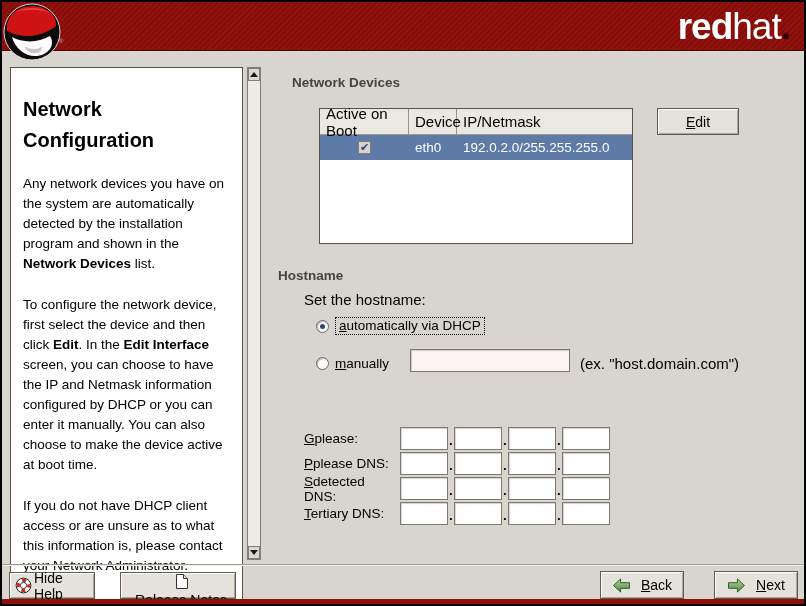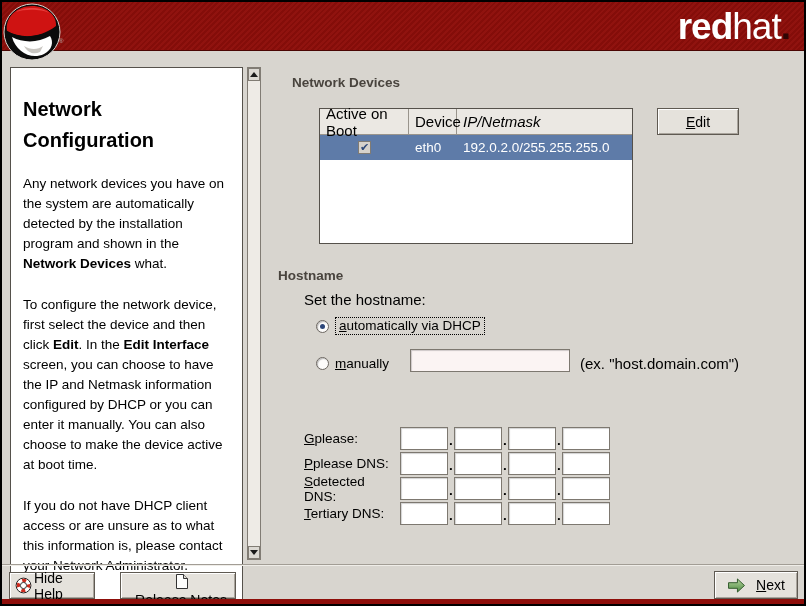--- a/index.html
+++ b/index.html
@@ -52,21 +52,21 @@
   
   .dev-table {
     position: absolute; left: 317px; top: 106px; width: 314px; height: 136px;
     background: #fff; border: 1px solid #55514b;
   }
   .dev-header { display: flex; height: 26px; background: #ebe8e3; border-bottom: 1px solid #99948c; font-size: 15px; }
   .dev-header .hcell {
     display: flex; align-items: center; padding-left: 6px;
     border-right: 1px solid #99948c; color: #000;
   }
-  .dev-header .hcell:last-child { border-right: none; font-style: italic; }
+  .dev-header .hcell:last-child { border-right: none; }
   .col-active { width: 89px; } .col-device { width: 48px; } .col-ip { flex: 1; }
   .dev-row { display: flex; height: 25px; background: #5e7ba8; color: #fff; font-size: 13.5px; align-items: center; cursor: default; }
   .dev-row .rcell { display: flex; align-items: center; padding-left: 6px; height: 100%; }
   .dev-row .col-active { justify-content: center; padding-left: 0; }
   .checkbox {
     width: 13px; height: 13px; background: #d6d2cc; border: 1px solid #807b74;
     font-size: 11px; line-height: 11px; text-align: center; color: #2e4878; font-weight: 700;
   }
   
   .btn {
@@ -130,21 +130,21 @@
       <path d="M22 44 C28 48 36 48 41 44 L38 50 C32 53 26 51 22 44 Z" fill="#c9c6c1"></path>
       <path d="M5 29 C3 15 15 4 30 4 C44 4 55 13 54 24 C54 27 50 29 46 30 C32 36 15 36 5 29 Z" fill="#cf1312"></path>
       <path d="M5 29 C20 37 38 36 54 24 L54 27 C40 38 17 38 5 32 Z" fill="#0b0b0b"></path>
       <path d="M14 10 C20 5 40 4 47 11 C40 7 22 7 14 10 Z" fill="#e8403f"></path>
     </svg>
   </div>
   <span class="reg-mark">®</span>
 
   <div class="help-panel">
     <div class="help-title">Network Configuration</div>
-    <p class="help-p"><span>Any network devices you have on the system are automatically detected by the installation program and shown in the </span><b>Network Devices</b><span> what.</span></p>
+    <p class="help-p"><span>Any network devices you have on the system are automatically detected by the installation program and shown in the </span><b>Network Devices</b><span> list.</span></p>
     <p class="help-p"><span>To configure the network device, first select the device and then click </span><b>Edit</b><span>. In the </span><b>Edit Interface</b><span> screen, you can choose to have the IP and Netmask information configured by DHCP or you can enter it manually. You can also choose to make the device active at boot time.</span></p>
     <p class="help-p">If you do not have DHCP client access or are unsure as to what this information is, please contact your Network Administrator.</p>
   </div>
 
   <div class="vscrollbar">
     <div class="sb-btn sb-up">
         <span class="tri-up"></span>
       </div>
     <div class="sb-btn sb-down">
         <span class="tri-down"></span>
@@ -243,20 +243,32 @@
   </div>
 
   <div class="btn btn-release">
     <svg class="icon16" viewBox="0 0 17 17">
       <path d="M3.5 1.5 H10.5 L14.5 5.5 V15.5 H3.5 Z" fill="#fdfdfc" stroke="#333" stroke-width="1"></path>
       <path d="M10.5 1.5 V5.5 H14.5" fill="#dedbd5" stroke="#333" stroke-width="1"></path>
     </svg>
     <span><span class="mn">R</span><span>elease Notes</span></span>
   </div>
 
+  <div class="btn btn-back">
+    <svg class="icon-arrow" viewBox="0 0 19 16">
+      <defs>
+          <linearGradient id="gb" x1="0" y1="0" x2="0" y2="1">
+            <stop offset="0" stop-color="#b4d49c"></stop>
+            <stop offset="1" stop-color="#4f8a42"></stop>
+          </linearGradient>
+        </defs>
+      <path d="M8.5 1 L1 8 L8.5 15 L8.5 11 L18 11 L18 5 L8.5 5 Z" fill="url(#gb)" stroke="#2c5526" stroke-width="1"></path>
+    </svg>
+    <span><span class="mn">B</span><span>ack</span></span>
+  </div>
 
   <div class="btn btn-next">
     <svg class="icon-arrow" viewBox="0 0 19 16">
       <defs>
           <linearGradient id="gn" x1="0" y1="0" x2="0" y2="1">
             <stop offset="0" stop-color="#b4d49c"></stop>
             <stop offset="1" stop-color="#4f8a42"></stop>
           </linearGradient>
         </defs>
       <path d="M10.5 1 L18 8 L10.5 15 L10.5 11 L1 11 L1 5 L10.5 5 Z" fill="url(#gn)" stroke="#2c5526" stroke-width="1"></path>

